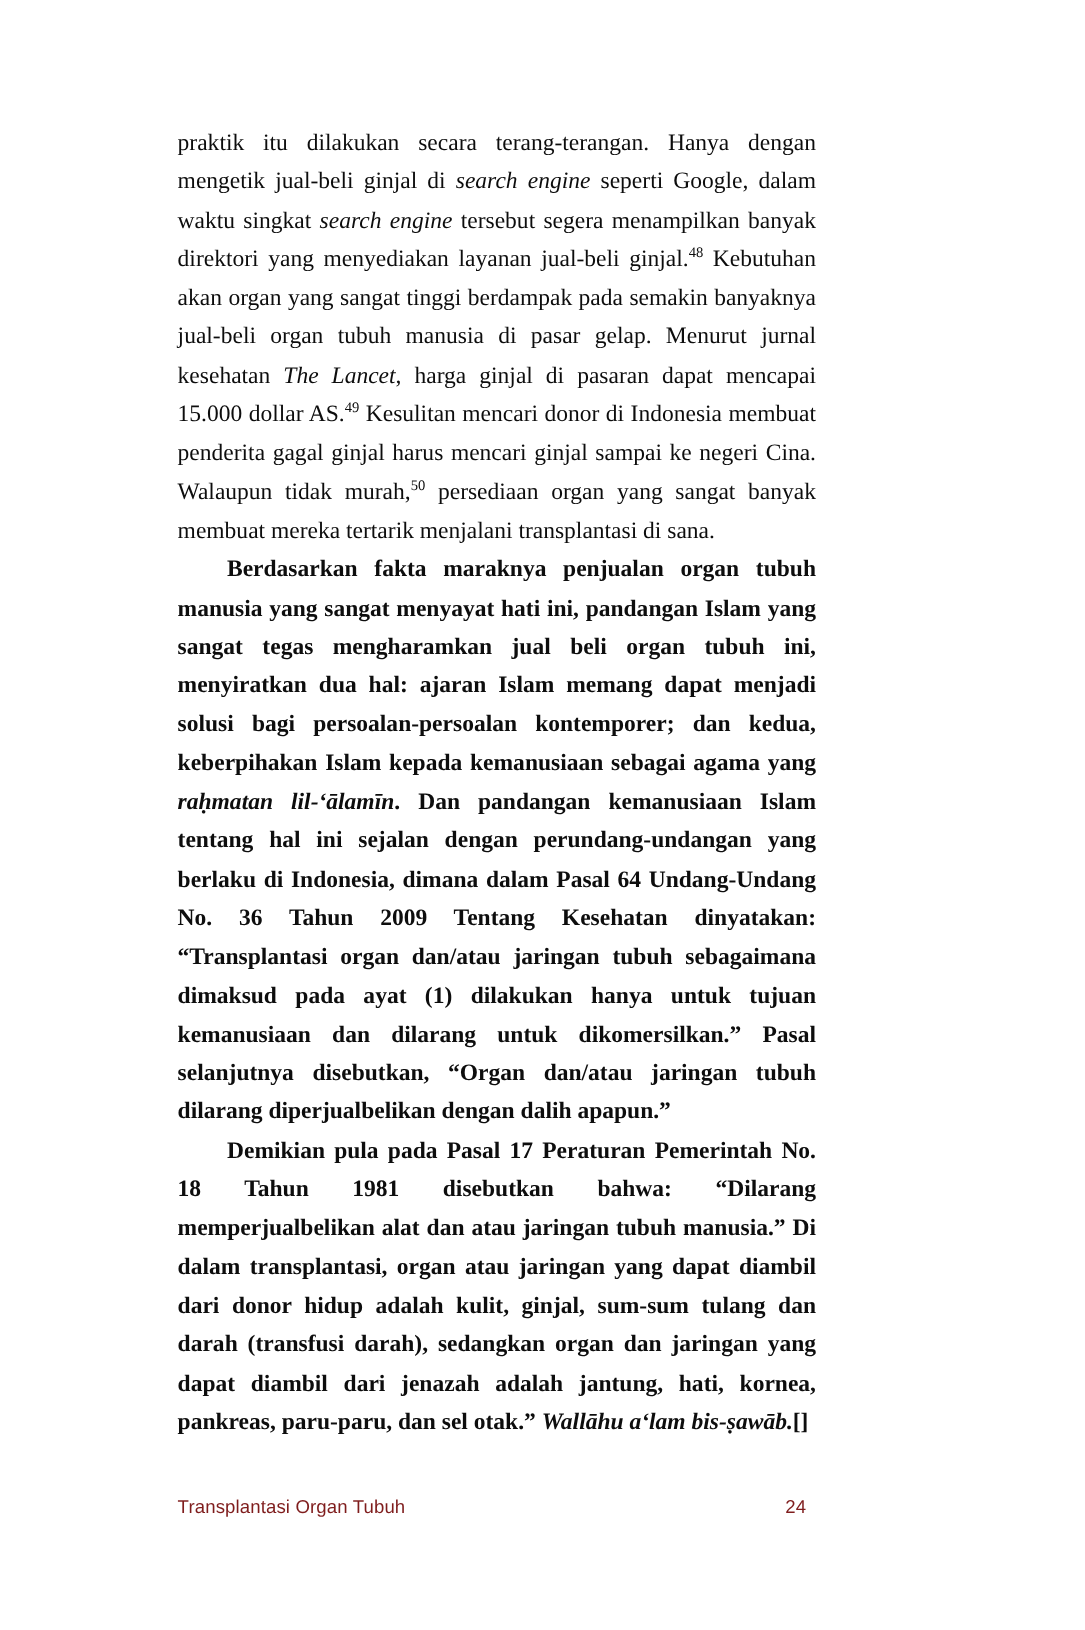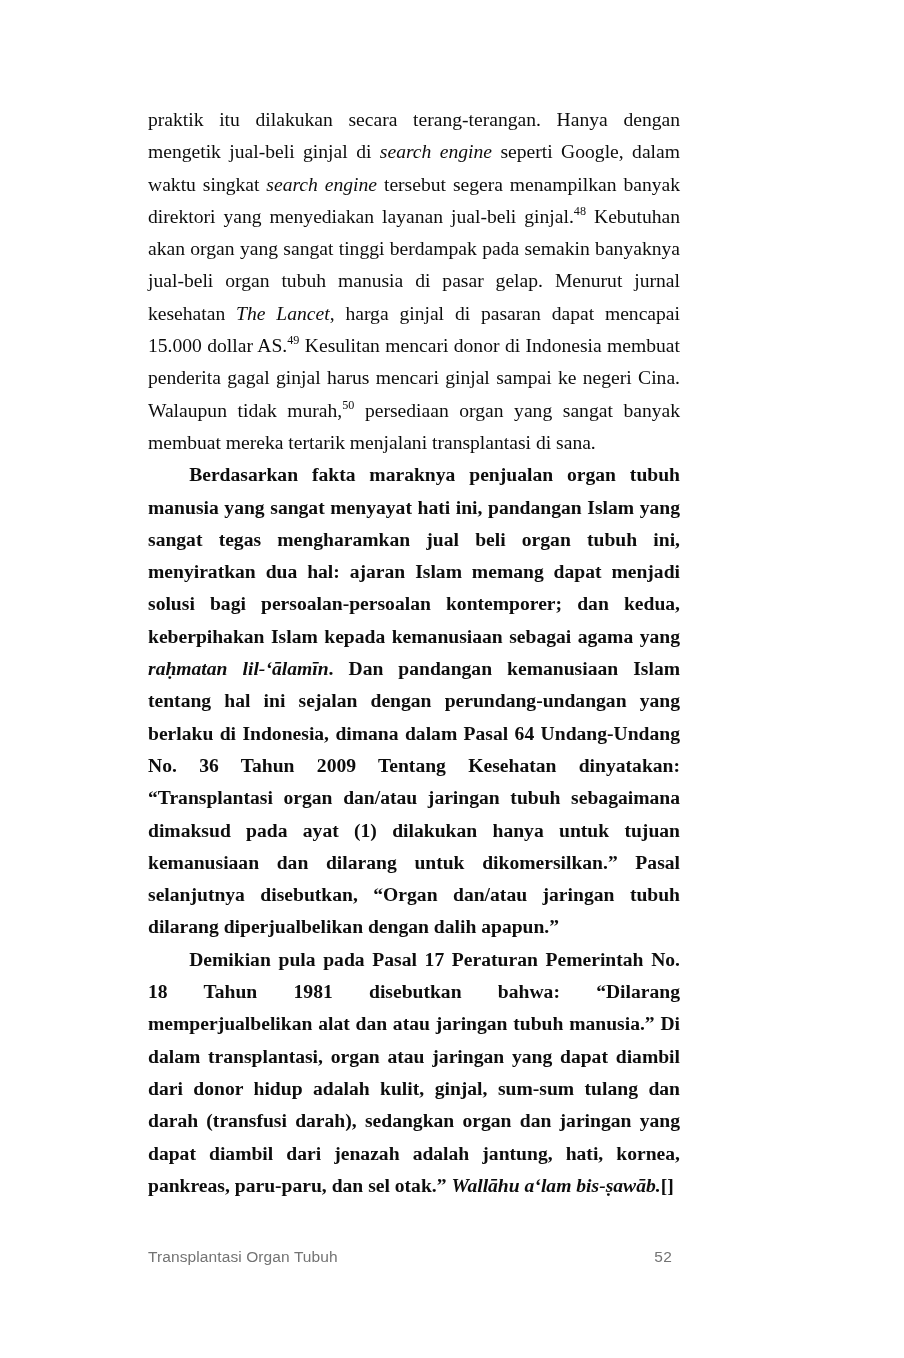--- a/index.html
+++ b/index.html
@@ -46,21 +46,21 @@
   .footer {
     position: absolute;
     left: 148px;
     right: 128px;
     bottom: 92px;
     display: flex;
     align-items: baseline;
     justify-content: space-between;
     font-family: "Liberation Sans", sans-serif;
     font-size: 15.5px;
-    color: #737373;
+    color: #7f1d1d;
   }
   .footer .running-head {
     letter-spacing: 0.1px;
   }
   .footer .page-number {
     letter-spacing: 0.2px;
   }
 </style>
 </head>
 <body>
@@ -72,16 +72,16 @@
     <p><span>praktik itu dilakukan secara terang-terangan. Hanya dengan mengetik jual-beli ginjal di </span><span class="it">search engine</span><span> seperti Google, dalam waktu singkat </span><span class="it">search engine</span><span> tersebut segera menampilkan banyak direktori yang menyediakan layanan jual-beli ginjal.</span><sup>48</sup><span> Kebutuhan akan organ yang sangat tinggi berdampak pada semakin banyaknya jual-beli organ tubuh manusia di pasar gelap. Menurut jurnal kesehatan </span><span class="it">The Lancet</span><span>, harga ginjal di pasaran dapat mencapai 15.000 dollar AS.</span><sup>49</sup><span> Kesulitan mencari donor di Indonesia membuat penderita gagal ginjal harus mencari ginjal sampai ke negeri Cina. Walaupun tidak murah,</span><sup>50</sup><span> persediaan organ yang sangat banyak membuat mereka tertarik menjalani transplantasi di sana.</span></p>
 
     <p class="indent"><span>Berdasarkan fakta maraknya penjualan organ tubuh manusia yang sangat menyayat hati ini, pandangan Islam yang sangat tegas mengharamkan jual beli organ tubuh ini, menyiratkan dua hal: ajaran Islam memang dapat menjadi solusi bagi persoalan-persoalan kontemporer; dan kedua, keberpihakan Islam kepada kemanusiaan sebagai agama yang </span><span class="it">raḥmatan lil-‘ālamīn</span><span>. Dan pandangan kemanusiaan Islam tentang hal ini sejalan dengan perundang-undangan yang berlaku di Indonesia, dimana dalam Pasal 64 Undang-Undang No. 36 Tahun 2009 Tentang Kesehatan dinyatakan: “Transplantasi organ dan/atau jaringan tubuh sebagaimana dimaksud pada ayat (1) dilakukan hanya untuk tujuan kemanusiaan dan dilarang untuk dikomersilkan.” Pasal selanjutnya disebutkan, “Organ dan/atau jaringan tubuh dilarang diperjualbelikan dengan dalih apapun.”</span></p>
 
     <p class="indent"><span>Demikian pula pada Pasal 17 Peraturan Pemerintah No. 18 Tahun 1981 disebutkan bahwa: “Dilarang memperjualbelikan alat dan atau jaringan tubuh manusia.” Di dalam transplantasi, organ atau jaringan yang dapat diambil dari donor hidup adalah kulit, ginjal, sum-sum tulang dan darah (transfusi darah), sedangkan organ dan jaringan yang dapat diambil dari jenazah adalah jantung, hati, kornea, pankreas, paru-paru, dan sel otak.” </span><span class="it">Wallāhu a‘lam bis-ṣawāb.</span><span>[]</span></p>
 
   </div>
 
   <div class="footer">
     <span class="running-head">Transplantasi Organ Tubuh</span>
-    <span class="page-number">52</span>
+    <span class="page-number">24</span>
   </div>
 
 </div>
 
 </body></html>

